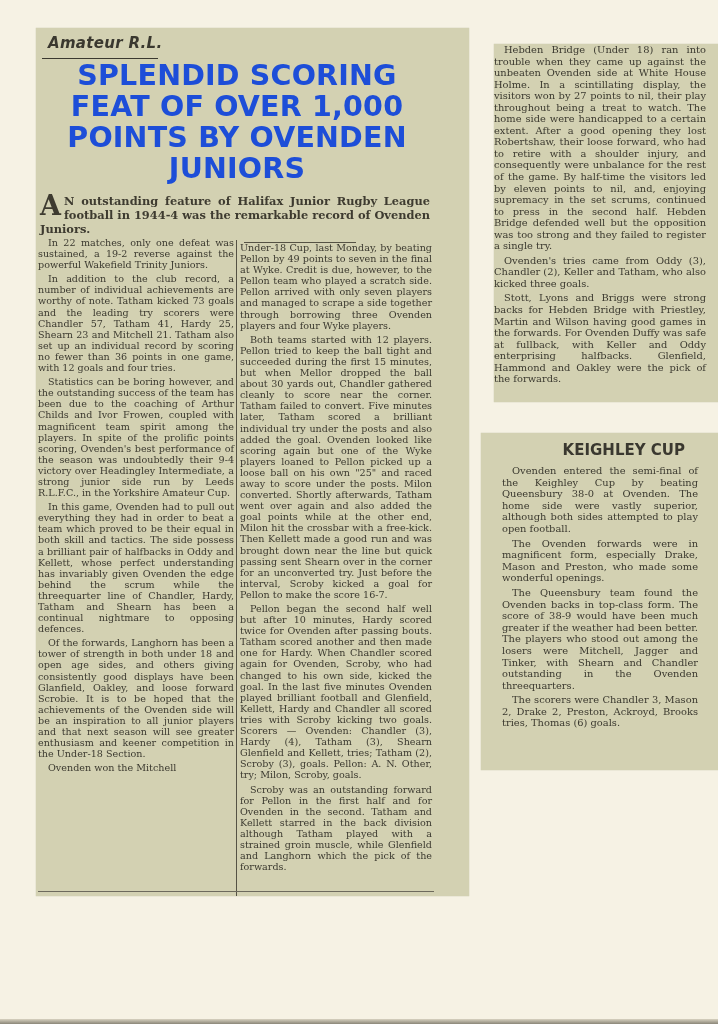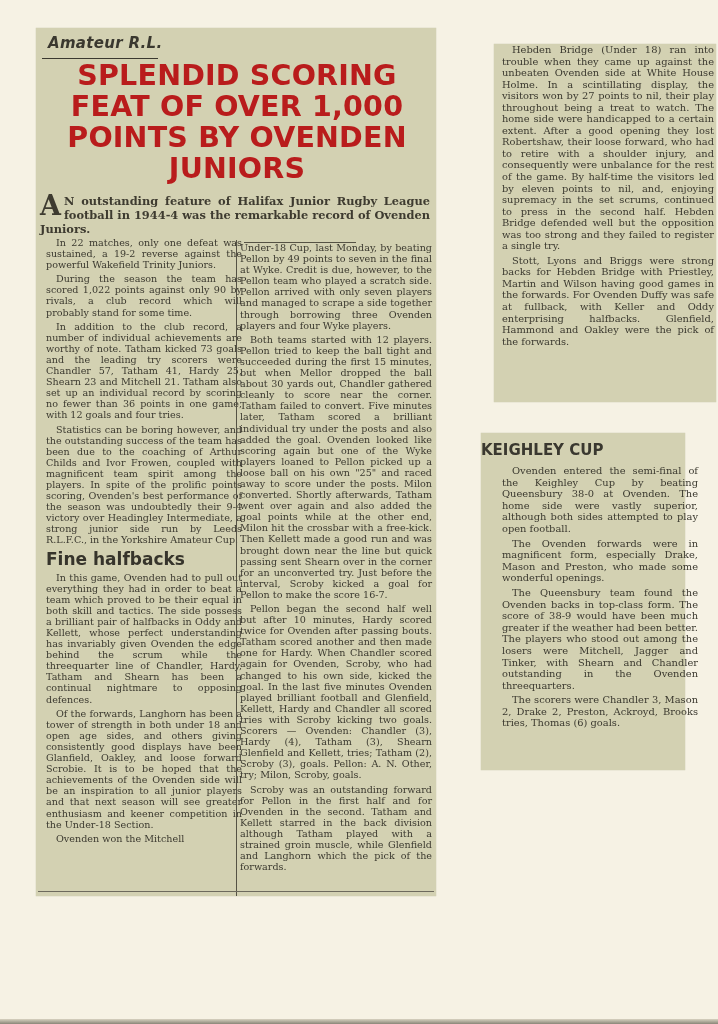--- a/index.html
+++ b/index.html
@@ -11,106 +11,106 @@
     color: #2e2c24;
   }
   .page-edge {
     position: absolute; left: 0; right: 0; bottom: 0; height: 5px;
     background: linear-gradient(#d8d2c0, #8a8678);
   }
   .clip {
     position: absolute;
     background: #d3d1b2;
     box-shadow: 0 0 1px #b9b699;
+    padding-left: 33px;
   }
   
   #main-clip { left: 36px; top: 28px; width: 400px; height: 868px; }
   .kicker {
     position: absolute; left: 12px; top: 6px;
     font-family: "DejaVu Sans", sans-serif; font-style: italic; font-weight: bold;
     font-size: 15px; color: #3a382f; letter-spacing: 0.3px;
   }
   .kicker-rule { position: absolute; left: 6px; top: 30px; width: 116px; height: 1px; background: #3a382f; }
   .headline {
     position: absolute; left: 4px; top: 32px; width: 394px;
     font-family: "DejaVu Sans", sans-serif; font-weight: bold;
     font-size: 28.5px; line-height: 31px; text-align: center;
-    color: #b91c1c; letter-spacing: 0.2px;
+    color: #1d4ed8; letter-spacing: 0.2px;
   }
   .lede {
     position: absolute; left: 4px; top: 166px; width: 390px;
     font-size: 11.4px; line-height: 14px; text-align: justify; font-weight: bold;
     color: #3e3b30;
   }
   .lede .dropcap { float: left; font-size: 27px; line-height: 24px; margin-right: 3px; font-weight: bold; }
   .col {
     position: absolute; font-size: 9.6px; line-height: 11.1px; text-align: justify;
     color: #3b392f;
   }
   .col p { margin: 0; text-indent: 10px; }
   .col p + p { margin-top: 3px; }
-  .col-left { left: 10px; top: 209px; width: 196px; }
+  .col-left { left: 2px; top: 209px; width: 196px; }
   .col-right { left: 204px; top: 214px; width: 192px; }
   .col-divider { position: absolute; left: 200px; top: 212px; width: 1px; height: 656px; background: #555244; }
   .right-rule { position: absolute; left: 208px; top: 214px; width: 112px; height: 1px; background: #555244; }
   .subhead {
     font-family: "DejaVu Sans", sans-serif; font-weight: bold;
     font-size: 17px; line-height: 22px; margin: 2px 0 2px 0; color: #36342b; text-indent: 0;
   }
   .bottom-rule { position: absolute; left: 2px; bottom: 4px; width: 396px; height: 1px; background: #6d6a5c; }
   
   #hebden-clip { left: 494px; top: 44px; width: 222px; height: 358px; }
-  #hebden-clip .col { left: 8px; top: 0; width: 212px; font-size: 9.9px; line-height: 11.55px; }
+  #hebden-clip .col { left: 0; top: 0; width: 212px; font-size: 9.9px; line-height: 11.55px; }
   
   #keighley-clip { left: 481px; top: 433px; width: 204px; height: 337px; }
   .k-title {
-    position: absolute; left: 0; top: 8px; width: 204px; text-align: left;
+    position: absolute; left: 0; top: 8px; width: 204px; text-align: right;
     font-family: "DejaVu Sans", sans-serif; font-weight: bold; font-size: 15px; color: #3a382f;
   }
   #keighley-clip .col { left: 5px; top: 32px; width: 196px; font-size: 9.9px; line-height: 11.6px; margin-left: 16px; }
 </style>
 </head>
 <body>
 
 <div>
 
   <div class="clip" id="main-clip">
     <div class="kicker">Amateur R.L.</div>
     <div class="kicker-rule"></div>
     <div class="headline">SPLENDID SCORING FEAT OF OVER 1,000 POINTS BY OVENDEN JUNIORS</div>
     <div class="lede">
       <span class="dropcap">A</span><span>N outstanding feature of Halifax Junior Rugby League football in 1944-4 was the remarkable record of Ovenden Juniors.</span>
     </div>
 
     <div class="col col-left">
       <p>In 22 matches, only one defeat was sustained, a 19-2 reverse against the powerful Wakefield Trinity Juniors.</p>
-      <p>During the season the team has scored 1,022 points against only 90 by rivals, a club record which will probably stand for some time.</p>
       <p>In addition to the club record, a number of individual achievements are worthy of note. Tatham kicked 73 goals and the leading try scorers were Chandler 57, Tatham 41, Hardy 25, Shearn 23 and Mitchell 21. Tatham also set up an individual record by scoring no fewer than 36 points in one game, with 12 goals and four tries.</p>
       <p>Statistics can be boring however, and the outstanding success of the team has been due to the coaching of Arthur Childs and Ivor Frowen, coupled with magnificent team spirit among the players. In spite of the prolific points scoring, Ovenden's best performance of the season was undoubtedly their 9-4 victory over Headingley Intermediate, a strong junior side run by Leeds R.L.F.C., in the Yorkshire Amateur Cup.</p>
-      <div class="subhead">Fine halfbacks</div>
       <p>In this game, Ovenden had to pull out everything they had in order to beat a team which proved to be their equal in both skill and tactics. The side possess a brilliant pair of halfbacks in Oddy and Kellett, whose perfect understanding has invariably given Ovenden the edge behind the scrum while the threequarter line of Chandler, Hardy, Tatham and Shearn has been a continual nightmare to opposing defences.</p>
       <p>Of the forwards, Langhorn has been a tower of strength in both under 18 and open age sides, and others giving consistently good displays have been Glanfield, Oakley, and loose forward Scrobie. It is to be hoped that the achievements of the Ovenden side will be an inspiration to all junior players and that next season will see greater enthusiasm and keener competition in the Under-18 Section.</p>
       <p>Ovenden won the Mitchell</p>
     </div>
 
     <div class="col-divider"></div>
     <div class="right-rule"></div>
 
     <div class="col col-right">
       <p style="text-indent:0">Under-18 Cup, last Monday, by beating Pellon by 49 points to seven in the final at Wyke. Credit is due, however, to the Pellon team who played a scratch side. Pellon arrived with only seven players and managed to scrape a side together through borrowing three Ovenden players and four Wyke players.</p>
       <p>Both teams started with 12 players. Pellon tried to keep the ball tight and succeeded during the first 15 minutes, but when Mellor dropped the ball about 30 yards out, Chandler gathered cleanly to score near the corner. Tatham failed to convert. Five minutes later, Tatham scored a brilliant individual try under the posts and also added the goal. Ovenden looked like scoring again but one of the Wyke players loaned to Pellon picked up a loose ball on his own "25" and raced away to score under the posts. Milon converted. Shortly afterwards, Tatham went over again and also added the goal points while at the other end, Milon hit the crossbar with a free-kick. Then Kellett made a good run and was brought down near the line but quick passing sent Shearn over in the corner for an unconverted try. Just before the interval, Scroby kicked a goal for Pellon to make the score 16-7.</p>
       <p>Pellon began the second half well but after 10 minutes, Hardy scored twice for Ovenden after passing bouts. Tatham scored another and then made one for Hardy. When Chandler scored again for Ovenden, Scroby, who had changed to his own side, kicked the goal. In the last five minutes Ovenden played brilliant football and Glenfield, Kellett, Hardy and Chandler all scored tries with Scroby kicking two goals. Scorers — Ovenden: Chandler (3), Hardy (4), Tatham (3), Shearn Glenfield and Kellett, tries; Tatham (2), Scroby (3), goals. Pellon: A. N. Other, try; Milon, Scroby, goals.</p>
       <p>Scroby was an outstanding forward for Pellon in the first half and for Ovenden in the second. Tatham and Kellett starred in the back division although Tatham played with a strained groin muscle, while Glenfield and Langhorn which the pick of the forwards.</p>
     </div>
     <div class="bottom-rule"></div>
   </div>
 
   <div class="clip" id="hebden-clip">
     <div class="col">
       <p>Hebden Bridge (Under 18) ran into trouble when they came up against the unbeaten Ovenden side at White House Holme. In a scintillating display, the visitors won by 27 points to nil, their play throughout being a treat to watch. The home side were handicapped to a certain extent. After a good opening they lost Robertshaw, their loose forward, who had to retire with a shoulder injury, and consequently were unbalance for the rest of the game. By half-time the visitors led by eleven points to nil, and, enjoying supremacy in the set scrums, continued to press in the second half. Hebden Bridge defended well but the opposition was too strong and they failed to register a single try.</p>
+      <p>Ovenden's tries came from Oddy (3), Chandler (2), Keller and Tatham, who also kicked three goals.</p>
       <p>Stott, Lyons and Briggs were strong backs for Hebden Bridge with Priestley, Martin and Wilson having good games in the forwards. For Ovenden Duffy was safe at fullback, with Keller and Oddy enterprising halfbacks. Glenfield, Hammond and Oakley were the pick of the forwards.</p>
     </div>
   </div>
 
   <div class="clip" id="keighley-clip">
     <div class="k-title">KEIGHLEY CUP</div>
     <div class="col">
       <p>Ovenden entered the semi-final of the Keighley Cup by beating Queensbury 38-0 at Ovenden. The home side were vastly superior, although both sides attempted to play open football.</p>
       <p>The Ovenden forwards were in magnificent form, especially Drake, Mason and Preston, who made some wonderful openings.</p>
       <p>The Queensbury team found the Ovenden backs in top-class form. The score of 38-9 would have been much greater if the weather had been better. The players who stood out among the losers were Mitchell, Jagger and Tinker, with Shearn and Chandler outstanding in the Ovenden threequarters.</p>

